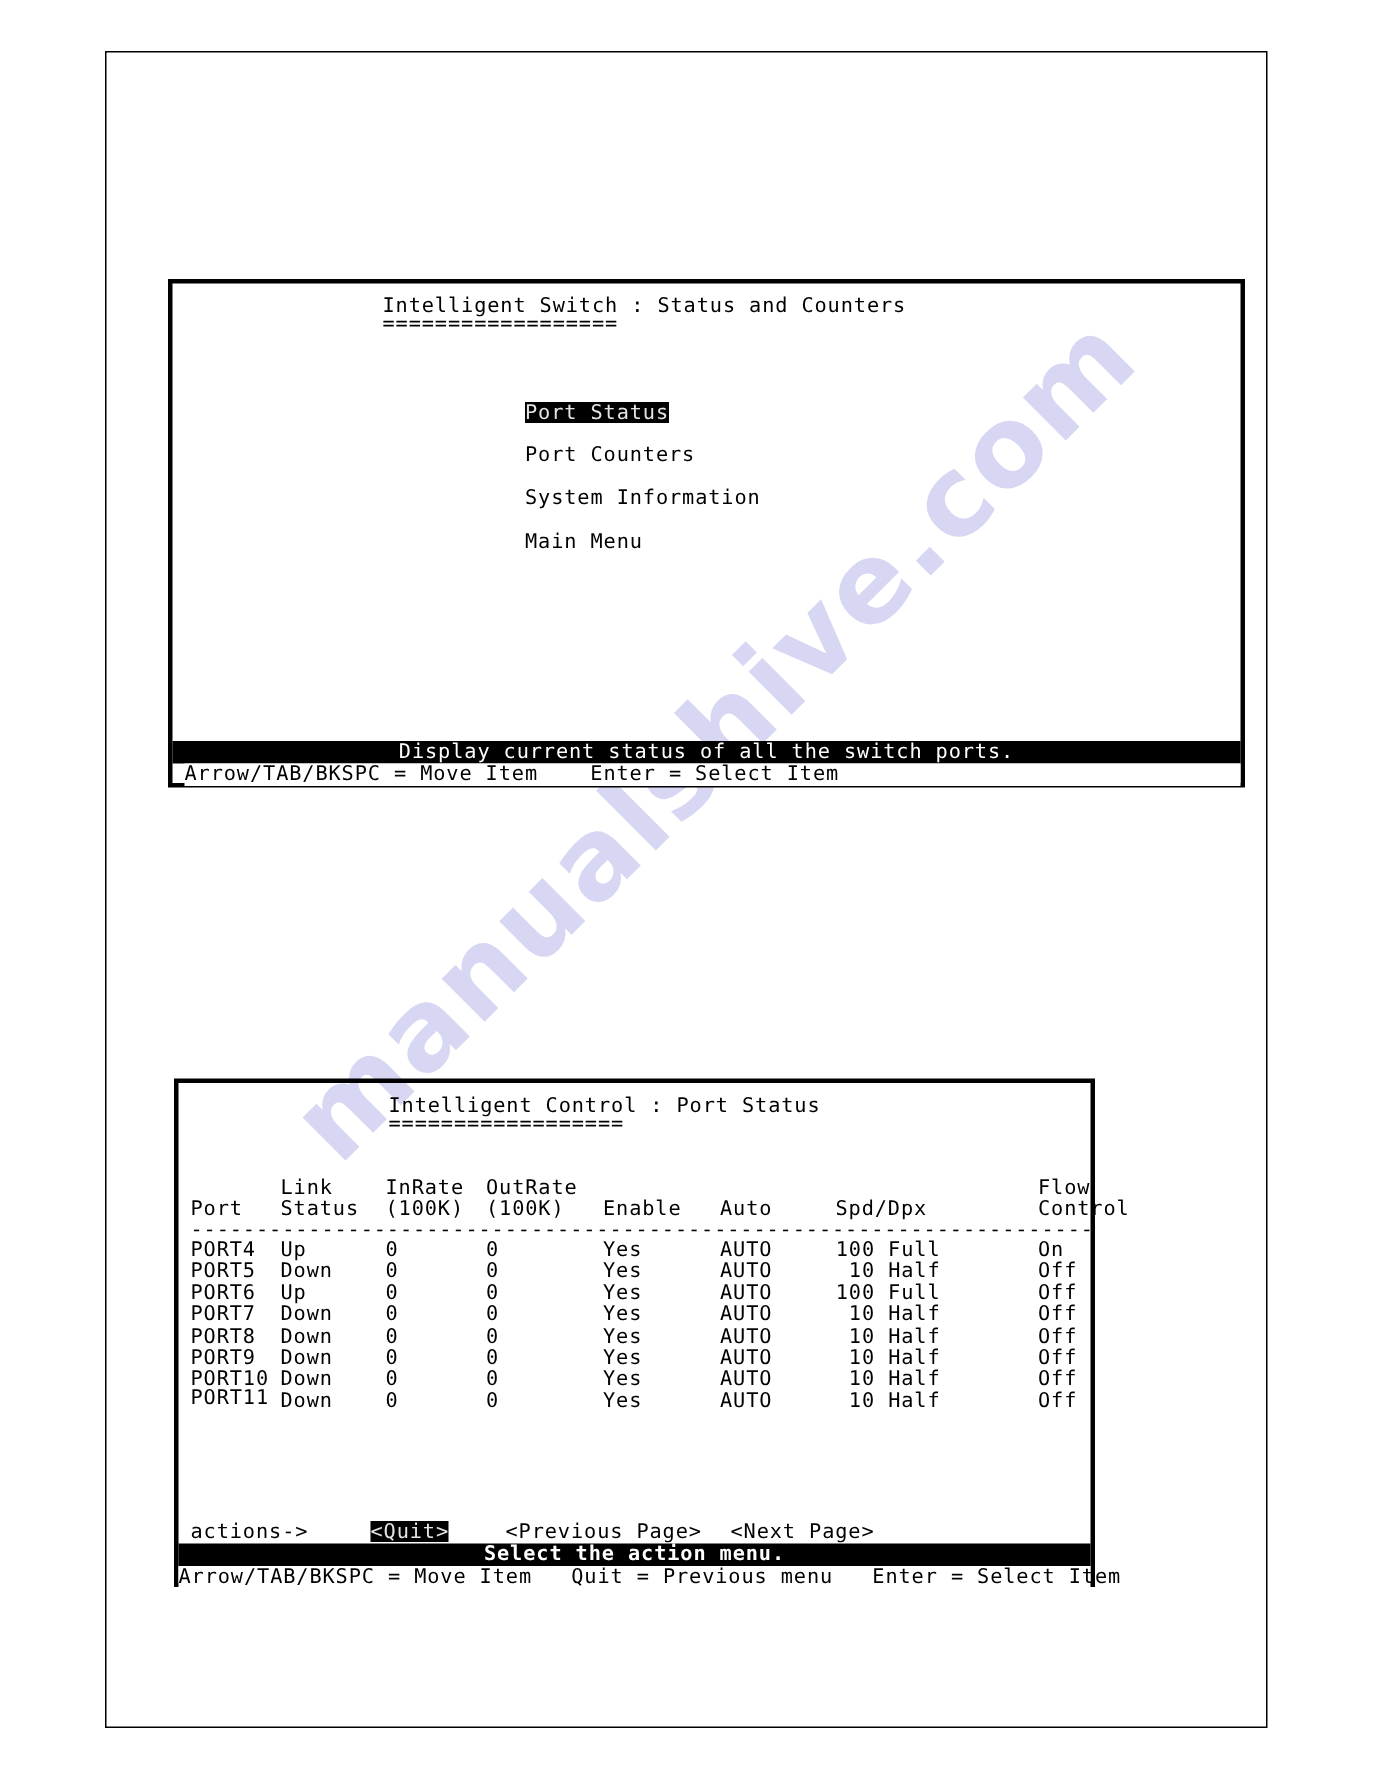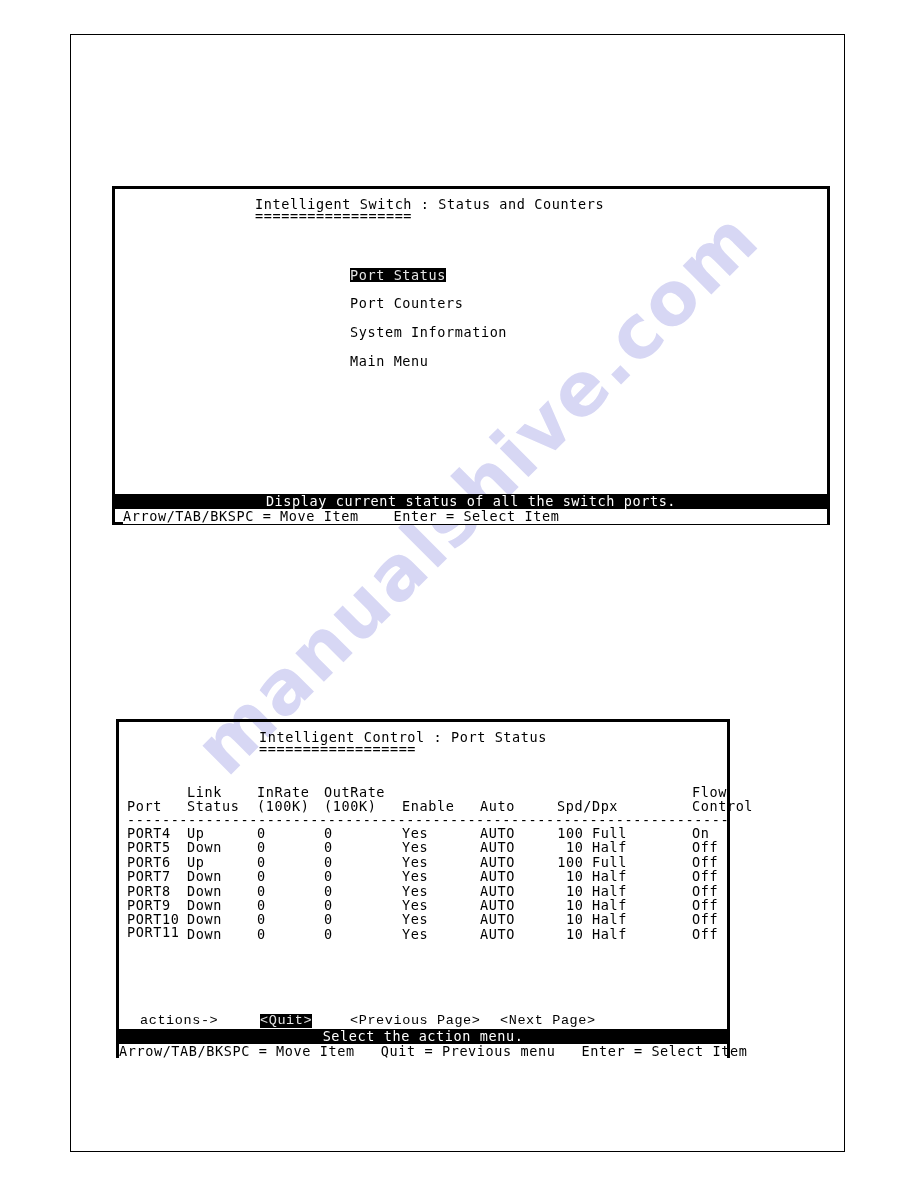--- a/index.html
+++ b/index.html
@@ -135,22 +135,22 @@
   .col-port   { left: 8px; }
   .col-link   { left: 68px; }
   .col-in     { left: 138px; }
   .col-out    { left: 205px; }
   .col-enable { left: 283px; }
   .col-auto   { left: 361px; }
   .col-spd    { left: 438px; }
   .col-flow   { left: 525px; margin-left: 48px; }
   #port-rows .ln { letter-spacing: 0.6px; }
 
-  #actions-line { left: 21px; top: 292px; font-family: Liberation Mono, monospace; }
-  #port-statusbar { top: 307px; }
+  #actions-line { left: 8px; top: 292px; }
+  #port-statusbar { top: 307px; font-weight: bold; }
   #port-helpline  { top: 322px; left: 0px; }
 </style>
 </head>
 <body>
 
 <div id="watermark">
   <div class="wm-text" id="wm-1">manualshive.com</div>
 </div>
 
 <div id="page-frame"></div>

